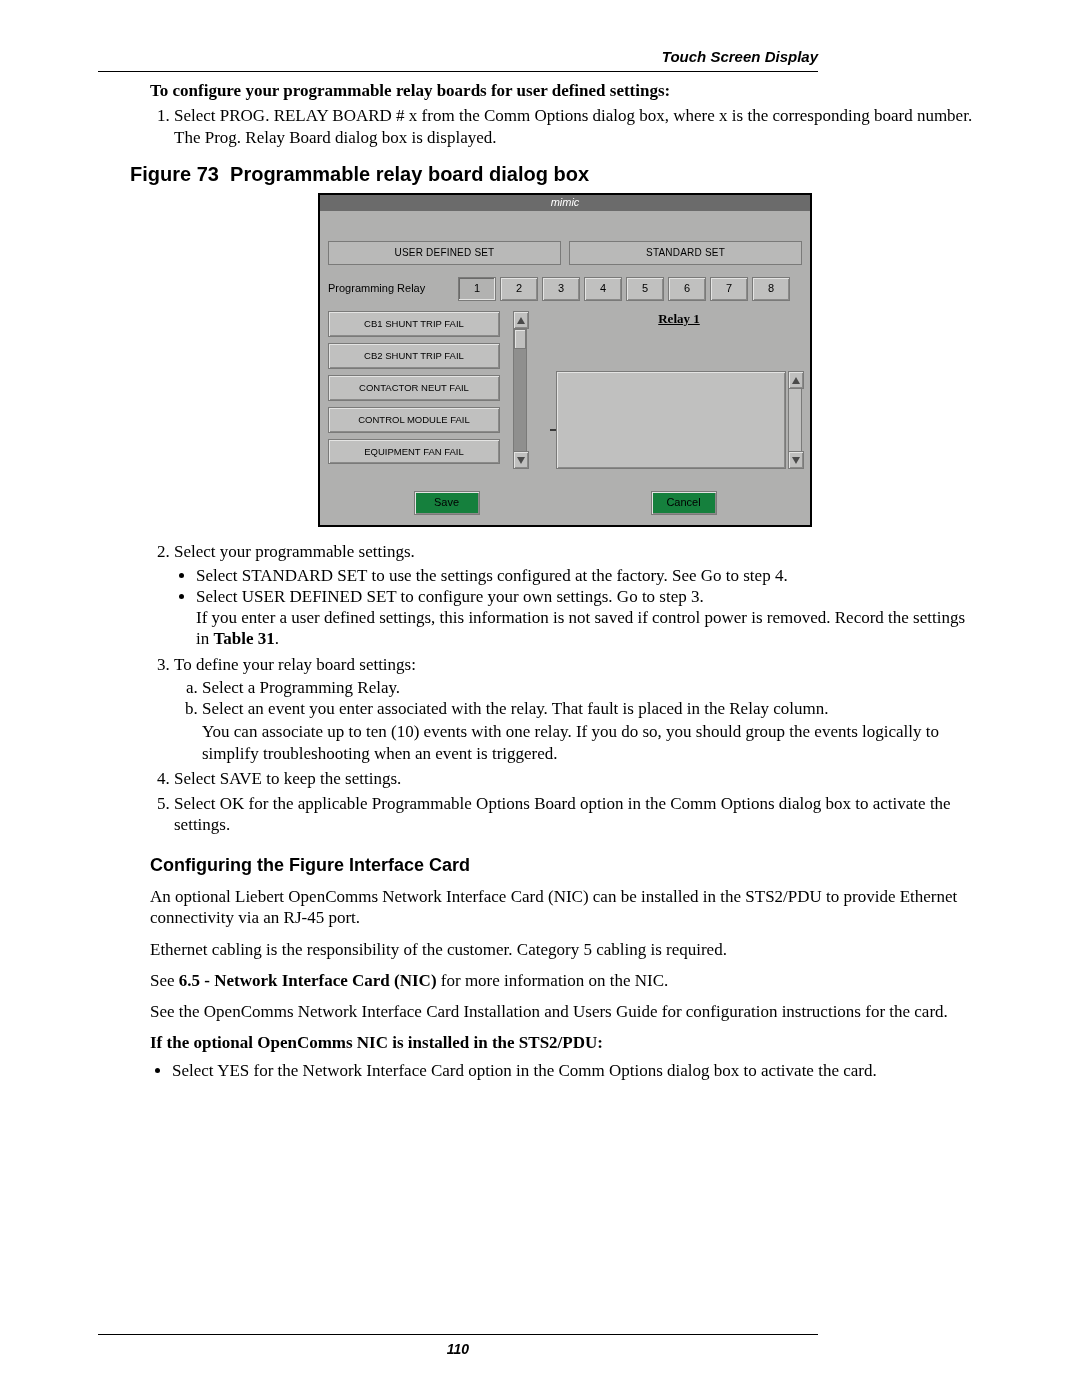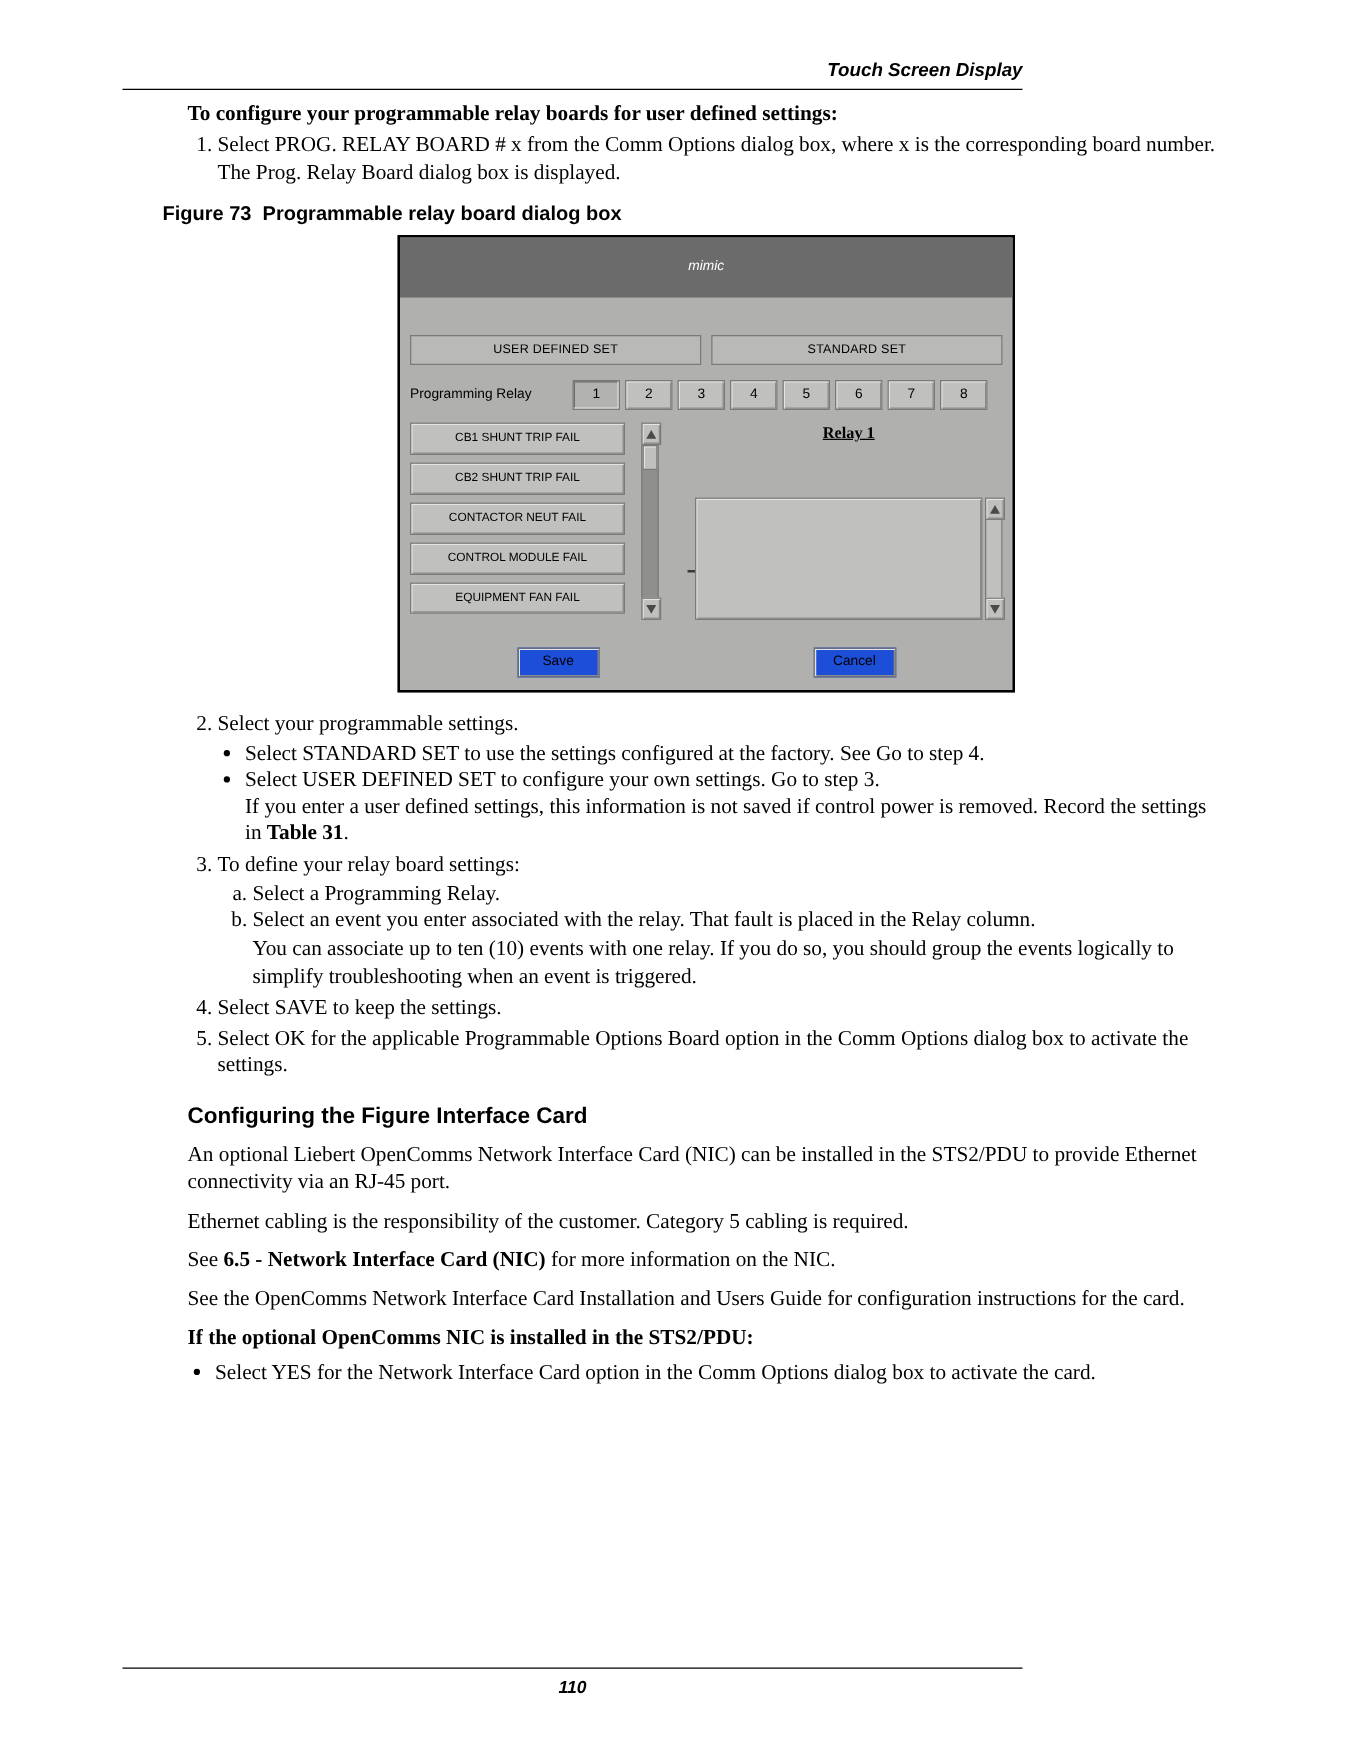--- a/index.html
+++ b/index.html
@@ -33,21 +33,21 @@
     top: 80px;
     left: 150px;
     width: 830px;
     font-size: 17px;
     line-height: 1.25;
   }
   .bold { font-weight: bold; }
   .fig-caption {
     font-family: Arial, Helvetica, sans-serif;
     font-weight: bold;
-    font-size: 16px;
+    font-size: 20px;
     margin-left: -20px;
   }
   ol.steps { margin: 4px 0 0 0; padding-left: 24px; }
   ol.steps > li { margin-bottom: 4px; }
   ul.bul { list-style-type: disc; margin: 2px 0 2px 22px; padding: 0; }
   ol.alpha { list-style-type: lower-alpha; margin: 2px 0 2px 28px; padding: 0; }
   .para { margin: 10px 0; }
   .h2 {
     font-family: Arial, Helvetica, sans-serif;
     font-weight: bold;
@@ -61,21 +61,21 @@
     margin: 6px auto 14px auto;
     border: 2px solid #000;
     background: #b0b0af;
     font-family: Arial, Helvetica, sans-serif;
   }
   .mimic-title {
     background: #6b6b6b;
     color: #fff;
     text-align: center;
     font-size: 11px;
-    padding: 17px 0;
+    padding: 1px 0;
     font-style: italic;
   }
   .mimic-body { padding: 6px 8px 10px 8px; }
   .spacer1 { height: 24px; }
 
   .set-tabs { display: flex; gap: 8px; }
   .set-tab {
     flex: 1;
     background: #b9b9b8;
     border: 1px solid #7a7a79;
@@ -162,21 +162,21 @@
     position:absolute; top:1px; left:24px;
     width:0; height:0;
     border-top:6px solid transparent;
     border-bottom:6px solid transparent;
     border-left:12px solid #3a3a3a;
   }
 
   .mimic-buttons { display:flex; justify-content: space-around; margin-top: 22px; }
   .mimic-btn {
     width: 64px; height: 22px;
-    background: #1d4ed8;
+    background: #15803d;
     border: 1px solid #7a7a79;
     box-shadow: inset 1px 1px 0 #e4e4e3, inset -1px -1px 0 #8a8a89;
     font-size: 11px; text-align: center; line-height: 20px;
   }
 
   .footer {
     position: absolute;
     bottom: 40px;
     left: 98px;
     right: 98px;

